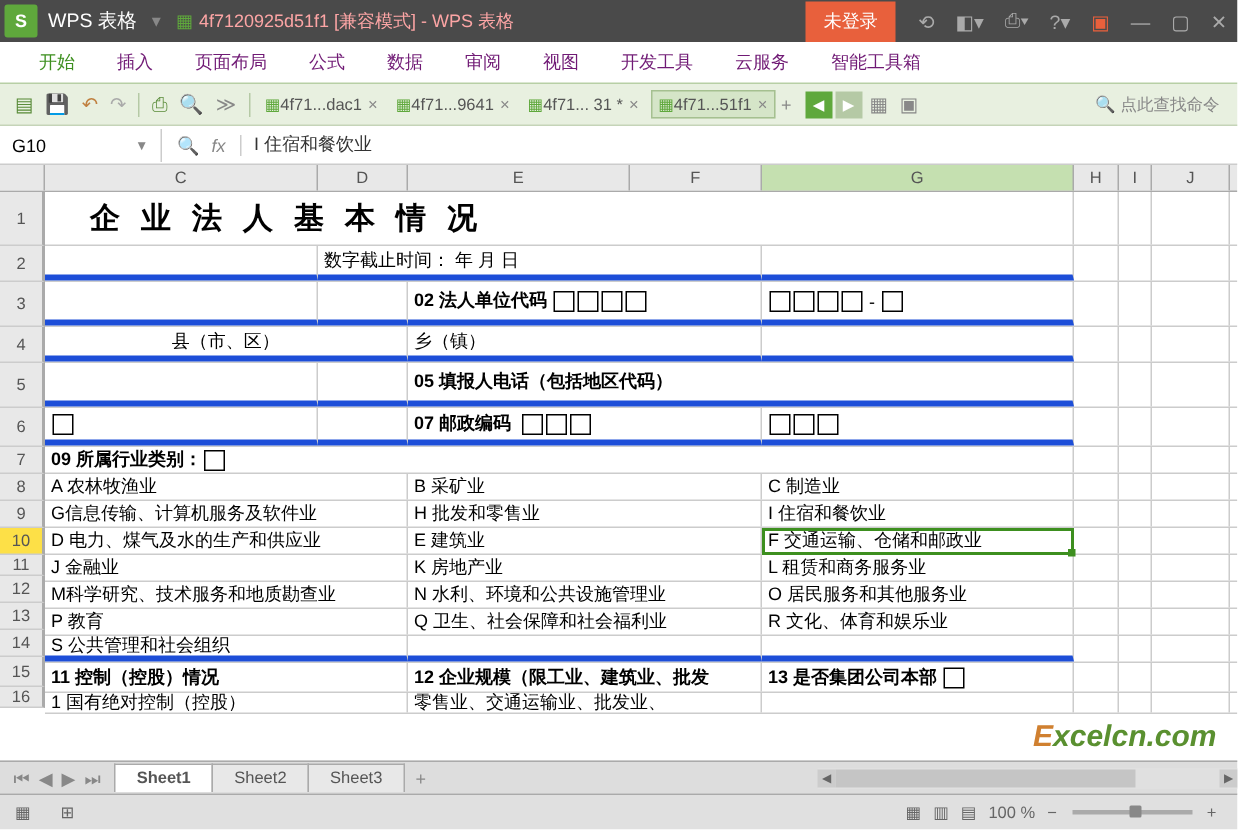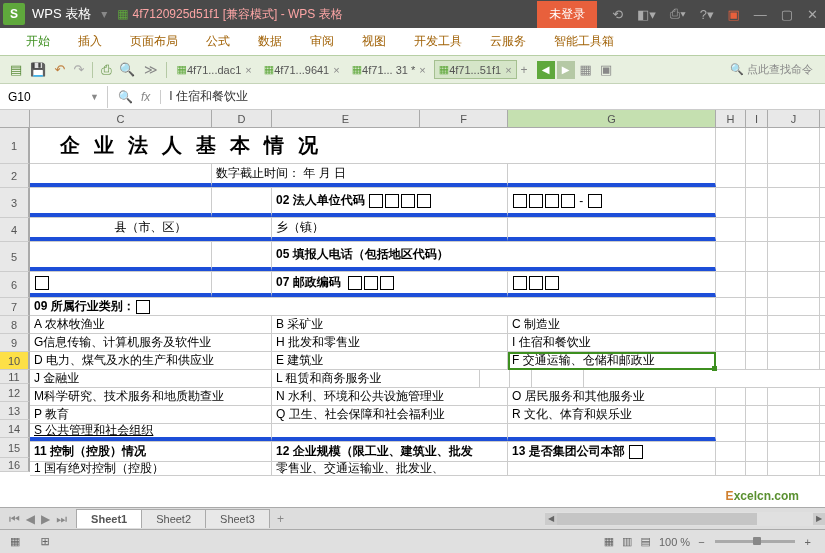--- a/index.html
+++ b/index.html
@@ -6,21 +6,21 @@
 body{background:#fff;width:825px;height:553px;overflow:hidden;font-size:12px;position:relative}
 .titlebar{height:28px;background:#4a4a4a;display:flex;align-items:center;color:#ccc}
 .app-logo{background:#5fa83c;color:#fff;width:22px;height:22px;margin:3px;display:flex;align-items:center;justify-content:center;font-weight:bold;border-radius:2px}
 .app-name{color:#fff;margin-left:4px;font-size:13px}
 .app-dd{margin:0 10px;color:#888}
 .file-ico{color:#5fa83c;margin-right:4px}
 .doc-title{color:#fca5a5;flex:1}
 .login-btn{background:#e8603c;color:#fff;padding:5px 12px;margin-right:8px}
 .win-ico{color:#aaa;margin:0 7px;font-size:13px}
 .menubar{height:28px;background:#fff;display:flex;align-items:flex-end;border-bottom:1px solid #b7cfa5;padding-left:12px}
-.menu-tab{padding:5px 14px;color:#a16207;cursor:pointer}
+.menu-tab{padding:5px 14px;color:#701a75;cursor:pointer}
 .menu-tab.active{color:#3d8f1f}
 .toolbar{height:28px;background:#e8f0e0;border-bottom:1px solid #c5d4b8;display:flex;align-items:center;padding:0 6px}
 .tb-ico{margin:0 4px;color:#5a8c3a;font-size:13px}
 .tb-sep{width:1px;height:16px;background:#b5c9a5;margin:0 4px}
 .doc-tab{display:flex;align-items:center;padding:2px 4px;margin:0 2px;color:#555;font-size:11px}
 .doc-tab .x{margin-left:4px;color:#888}
 .doc-tab.active{background:#d5e5c8;border:1px solid #a5c090}
 .nav-btn{background:#5fa83c;color:#fff;width:18px;height:18px;display:flex;align-items:center;justify-content:center;margin:0 1px;font-size:10px}
 .nav-btn.gray{background:#b5c9a5}
 .search-hint{color:#888;margin-left:auto;margin-right:6px;font-size:11px}
@@ -55,21 +55,21 @@
 .st-tab.active{background:#fff;font-weight:bold}
 .st-add{padding:3px 8px;color:#888}
 .hscroll{margin-left:auto;width:280px;height:14px;background:#e0e0e0;position:relative;display:flex;align-items:center}
 .hscroll .thumb{position:absolute;left:12px;width:200px;height:12px;background:#c5c5c5}
 .hscroll .arr{width:12px;height:12px;background:#ccc;font-size:8px;display:flex;align-items:center;justify-content:center;color:#666}
 .statusbar{position:absolute;bottom:0;left:0;right:0;height:24px;background:#e0e0e0;display:flex;align-items:center;padding:0 10px;border-top:1px solid #aaa;color:#666;font-size:11px}
 .sb-right{margin-left:auto;display:flex;align-items:center}
 .sb-right span{margin:0 4px}
 .zoom-slider{width:80px;height:3px;background:#aaa;margin:0 6px;position:relative}
 .zoom-slider::after{content:"";position:absolute;left:38px;top:-3px;width:8px;height:8px;background:#888;border-radius:1px}
-.watermark{position:absolute;right:20px;bottom:48px;font-size:12px;font-weight:bold;color:#5a9030;background:rgba(255,255,255,.7);padding:2px 6px}
+.watermark{position:absolute;right:8px;bottom:48px;font-size:20px;font-weight:bold;color:#5a9030;font-style:italic;background:rgba(255,255,255,.7);padding:2px 6px}
 .watermark .e{color:#d08030}
 .colC{width:182px}.colD{width:60px}.colE{width:148px}.colF{width:88px}.colG{width:208px}.colH{width:30px}.colI{width:22px}.colJ{width:52px}
 </style>
 </head>
 <body>
 
 <div class="titlebar">
   <div class="app-logo">S</div>
   <span class="app-name">WPS 表格</span>
   <span class="app-dd">▾</span>
@@ -266,20 +266,21 @@
       <div class="cell-row" style="height:18px">
           <div class="cell" style="width:242px">D 电力、煤气及水的生产和供应业</div>
           <div class="cell" style="width:236px">E 建筑业</div>
           <div class="cell colG">F 交通运输、仓储和邮政业</div>
           <div class="cell colH"></div>
           <div class="cell colI"></div>
           <div class="cell colJ"></div>
         </div>
       <div class="cell-row" style="height:18px">
           <div class="cell" style="width:242px">J 金融业</div>
+          <div class="cell" style="width:236px">K 房地产业</div>
           <div class="cell colG">L 租赁和商务服务业</div>
           <div class="cell colH"></div>
           <div class="cell colI"></div>
           <div class="cell colJ"></div>
         </div>
       <div class="cell-row" style="height:18px">
           <div class="cell" style="width:242px">M科学研究、技术服务和地质勘查业</div>
           <div class="cell" style="width:236px">N 水利、环境和公共设施管理业</div>
           <div class="cell colG">O 居民服务和其他服务业</div>
           <div class="cell colH"></div>
@@ -288,21 +289,21 @@
         </div>
       <div class="cell-row" style="height:18px">
           <div class="cell" style="width:242px">P 教育</div>
           <div class="cell" style="width:236px">Q 卫生、社会保障和社会福利业</div>
           <div class="cell colG">R 文化、体育和娱乐业</div>
           <div class="cell colH"></div>
           <div class="cell colI"></div>
           <div class="cell colJ"></div>
         </div>
       <div class="cell-row" style="height:18px">
-          <div class="cell bb" style="width:242px;text-decoration:underline">S 公共管理和社会组织</div>
+          <div class="cell bb" style="width:242px;">S 公共管理和社会组织</div>
           <div class="cell bb" style="width:236px"></div>
           <div class="cell colG bb"></div>
           <div class="cell colH"></div>
           <div class="cell colI"></div>
           <div class="cell colJ"></div>
         </div>
       <div class="cell-row" style="height:20px">
           <div class="cell bold" style="width:242px">11  控制（控股）情况</div>
           <div class="cell bold" style="width:236px">12 企业规模（限工业、建筑业、批发</div>
           <div class="cell colG bold"><span>13 是否集团公司本部</span>&nbsp;<span class="form-box"></span></div>

